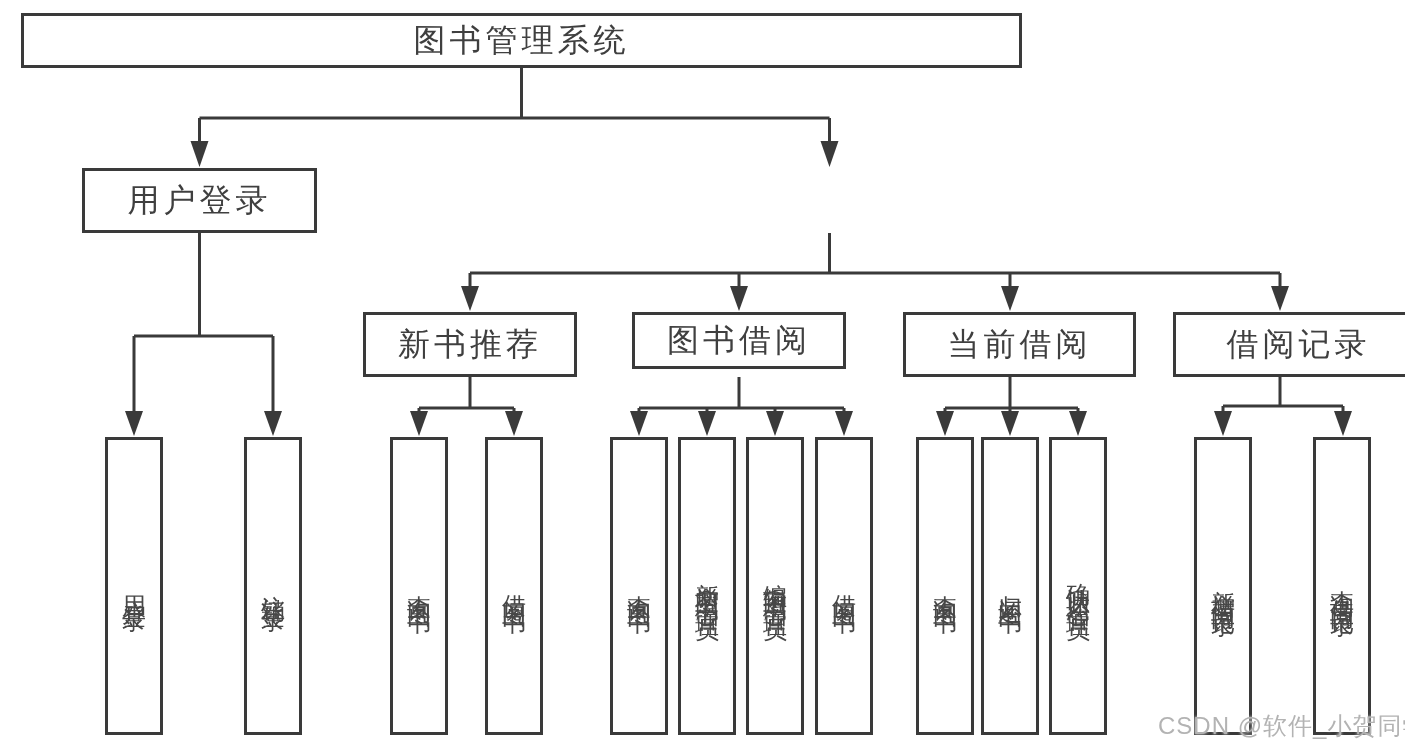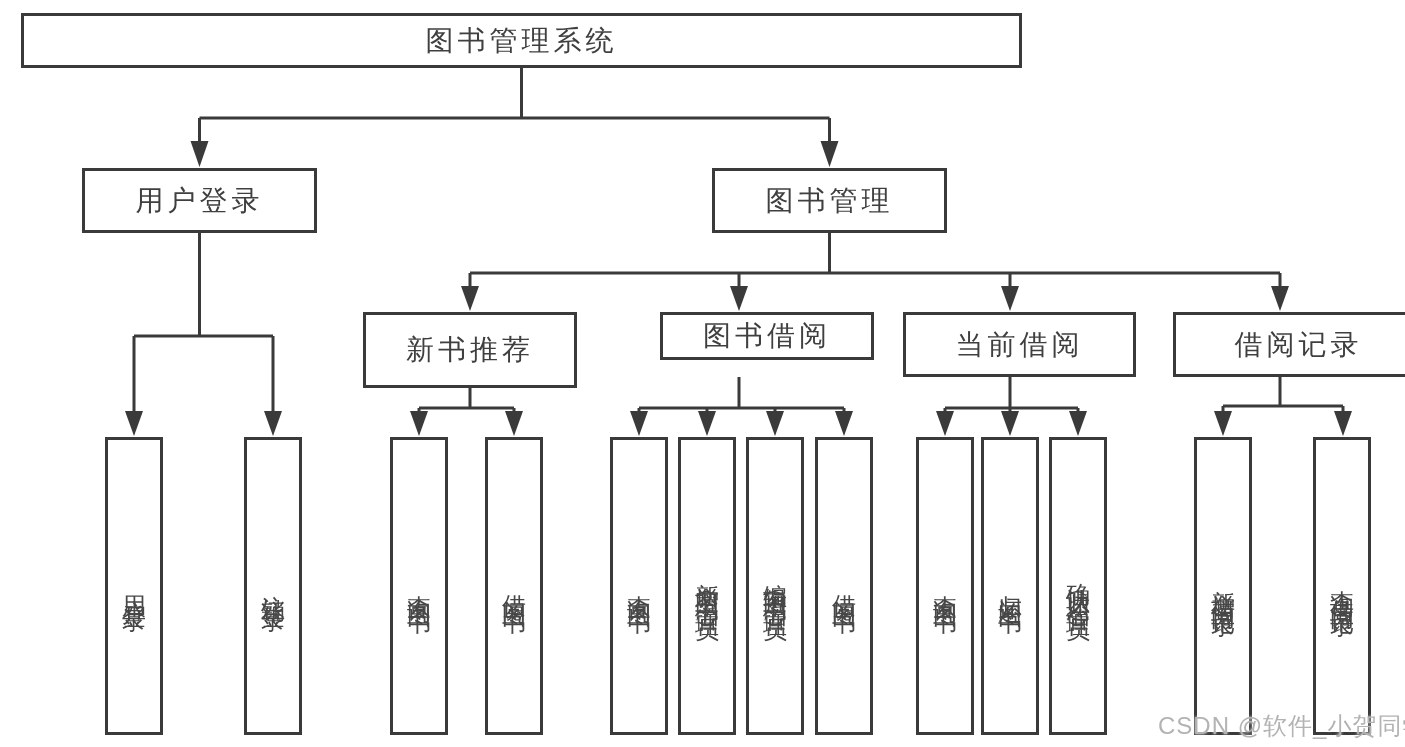--- a/index.html
+++ b/index.html
@@ -13,37 +13,37 @@
   #wires{position:absolute;left:0;top:0;z-index:1;}
   .box{
     position:absolute;
     box-sizing:border-box;
     background:#ffffff;
     border:3px solid #3a3a3a;
     display:flex;
     align-items:center;
     justify-content:center;
     color:#3f3f3f;
-    font-size:28px;
+    font-size:32px;
     letter-spacing:4px;
     z-index:2;
   }
   .leaf{
     writing-mode:vertical-rl;
     text-orientation:mixed;
     letter-spacing:5px;
     font-size:24px;
     color:#474747;
   }
   
   #root       {left:21px;  top:13px;  width:1001px; height:55px;}
   #n-login    {left:82px;  top:168px; width:235px;  height:65px;}
   #n-mgmt     {left:712px; top:168px; width:235px;  height:65px;}
-  #n-recommend{left:363px; top:312px; width:214px;  height:76px;text-align:right;}
-  #n-borrow   {left:660px; top:312px; width:214px;  height:48px;}
+  #n-recommend{left:363px; top:312px; width:214px;  height:65px;text-align:right;}
+  #n-borrow   {left:632px; top:312px; width:214px;  height:57px;}
   #n-current  {left:903px; top:312px; width:233px;  height:65px;}
   #n-records  {left:1173px;top:312px; width:251px;  height:65px;}
   .leaf{top:437px; width:58px; height:298px;}
   #l-user-login {left:105px;}
   #l-logout     {left:244px;}
   #l-rec-query  {left:390px;}
   #l-rec-borrow {left:485px;}
   #l-bor-query  {left:610px;}
   #l-bor-add    {left:678px;}
   #l-bor-edit   {left:746px;}
@@ -112,23 +112,20 @@
     </g>
   </svg>
 
   <div class="box" id="root">
     <span>图书管理系统</span>
   </div>
 
   <div class="box" id="n-login">
     <span>用户登录</span>
   </div>
-  <div class="box" id="n-mgmt">
-    <span>图书管理</span>
-  </div>
 
   <div class="box" id="n-recommend">
     <span>新书推荐</span>
   </div>
   <div class="box" id="n-borrow">
     <span>图书借阅</span>
   </div>
   <div class="box" id="n-current">
     <span>当前借阅</span>
   </div>

